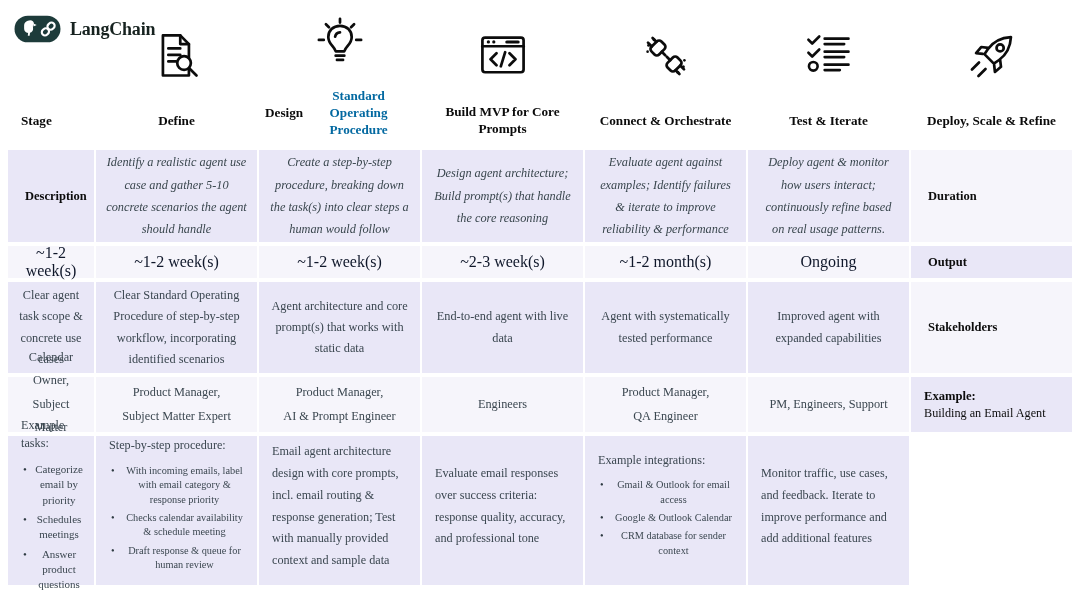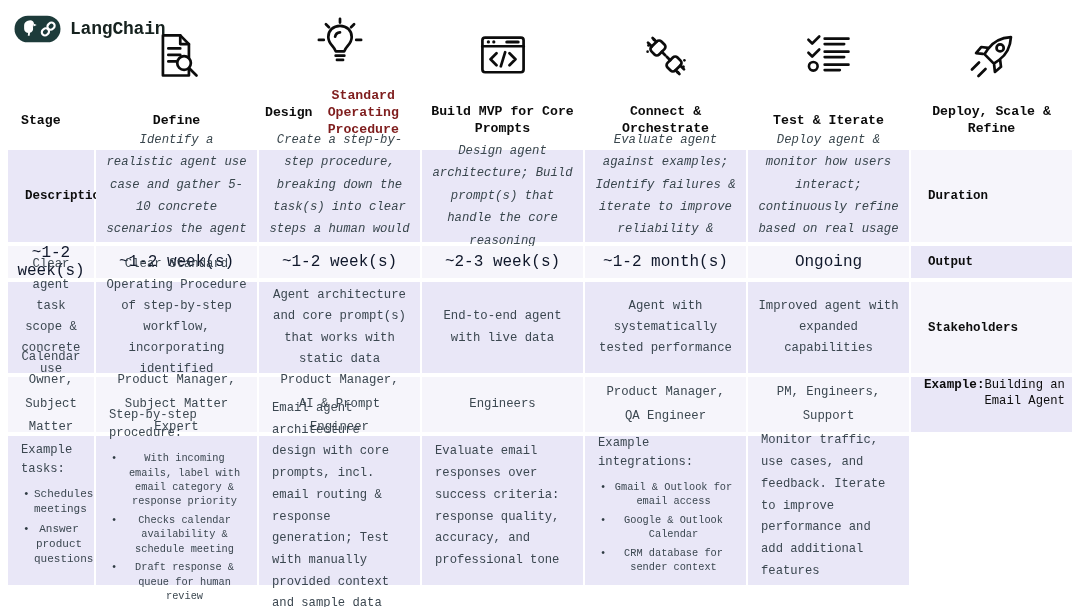--- a/index.html
+++ b/index.html
@@ -1,49 +1,49 @@
 <!DOCTYPE html>
 <html><head>
 <meta charset="utf-8">
 <style>
   html,body{margin:0;padding:0;background:#fff;}
   .page{position:relative;width:1080px;height:607px;background:#fff;overflow:hidden;
-        font-family:Liberation Mono, monospace;color:#3b4750;}
+        font-family:Liberation Serif, serif;color:#3b4750;}
   .logo{position:absolute;top:15px;left:14px;display:flex;align-items:center;gap:9px;z-index:5;}
   .logo-text{font-size:18px;font-weight:700;color:#16221f;letter-spacing:-0.2px;}
   .grid{position:absolute;top:0;left:8px;width:1064px;height:585px;display:grid;
         grid-template-columns:86px repeat(6,1fr);
         grid-template-rows:146px 92px 32px 91px 55px 149px;
         column-gap:2px;row-gap:4px;background:#fff;}
   .cell{min-width:0;}
   .lav{background:#e9e7f7;}
   .lit{background:#f6f5fb;}
   .lbl{display:flex;align-items:center;padding-left:17px;font-weight:bold;font-size:12.5px;color:#0c0c0c;}
   .hcell{display:flex;flex-direction:column;align-items:center;justify-content:flex-end;padding-bottom:8px;background:#fff;}
   .icon-slot{height:84px;display:flex;align-items:center;justify-content:center;margin-bottom:6px;}
   .htitle{min-height:34px;display:flex;align-items:center;justify-content:center;text-align:center;
           font-weight:bold;font-size:13.2px;line-height:1.28;color:#0b0b0b;padding:0 6px;}
-  .htitle .accent{color:#7f1d1d;white-space:pre-wrap;}
+  .htitle .accent{color:#0369a1;white-space:pre-wrap;}
   .stage-head{align-items:flex-start;}
   .stage-head .htitle{padding-left:13px;justify-content:flex-start;text-align:left;}
   .c{display:flex;align-items:center;justify-content:center;text-align:center;padding:4px 10px;font-size:12.3px;}
   .desc{font-style:italic;line-height:1.82;color:#39464d;}
   .dur{font-size:16px;color:#0f172a;}
   .out{line-height:1.72;}
   .stk{line-height:1.9;flex-direction:column;}
   .ex{display:flex;flex-direction:column;justify-content:center;text-align:left;
       padding:8px 10px 16px 13px;font-size:12.2px;}
   .ex p{margin:0;line-height:1.78;}
   .ex .intro{margin:0 0 2px 0;line-height:1.5;}
   .ex ul{margin:3px 0 0;padding:0;list-style:none;text-align:center;}
   .ex li{position:relative;padding-left:13px;margin:4px 0;line-height:1.4;}
   .ex li::before{content:"\2022";position:absolute;left:2px;top:0;color:#2e3b42;}
   .b-md li{font-size:11px;}
   .b-sm li{font-size:10.3px;}
-  .ex-label{display:flex;flex-direction:row;justify-content:center;padding-left:13px;
+  .ex-label{display:flex;flex-direction:column;justify-content:center;padding-left:13px;
             font-size:12.2px;color:#0c0c0c;line-height:1.35;}
   .ex-label .bold{font-weight:bold;font-size:12.6px;}
   svg.hicon{display:block;}
 </style>
 </head>
 <body>
 
 <div class="page">
 
   <div class="logo">
@@ -220,20 +220,21 @@
       <span>PM, Engineers, Support</span>
     </div>
 
     <div class="cell lav ex-label">
       <span class="bold">Example:</span>
       <span>Building an Email Agent</span>
     </div>
     <div class="cell lav ex">
       <p class="intro">Example tasks:</p>
       <ul class="b-md">
+        <li>Categorize email by priority</li>
         <li>Schedules meetings</li>
         <li>Answer product questions</li>
       </ul>
     </div>
     <div class="cell lav ex">
       <p class="intro">Step-by-step procedure:</p>
       <ul class="b-sm">
         <li>With incoming emails, label with email category &amp; response priority</li>
         <li>Checks calendar availability &amp; schedule meeting</li>
         <li>Draft response &amp; queue for human review</li>

